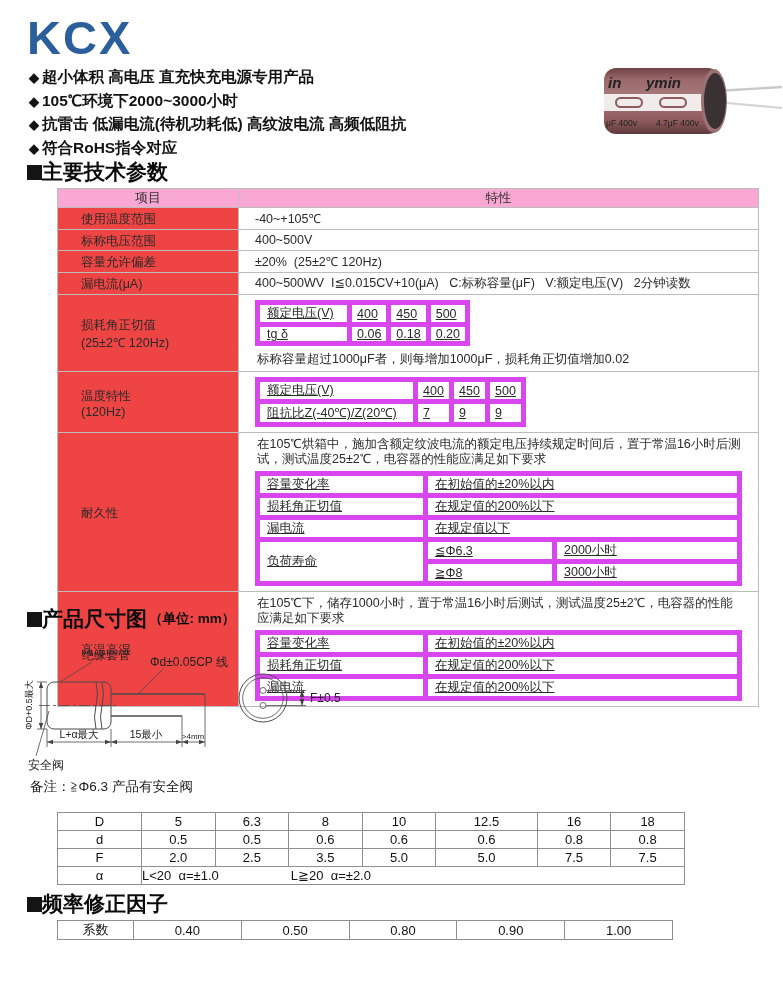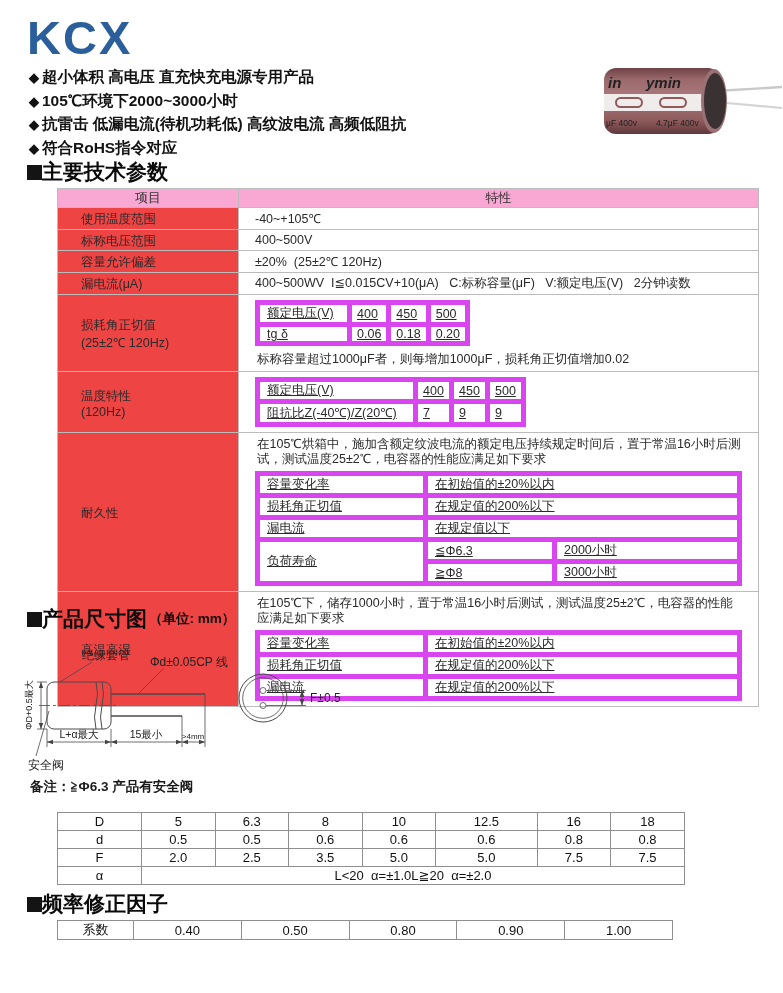--- a/index.html
+++ b/index.html
@@ -50,28 +50,28 @@
   .note-line { padding:2px 0 1px 2px; }
   .intro { padding:2px 0 1px 2px; line-height:15px; }
   table.endu { width:487px; }
   table.endu td.nm { width:168px; }
   table.endu td.cond { width:129px; }
   table.hum { width:487px; }
   table.hum td.nm { width:168px; }
 
   
   .draw-svg { position:absolute; left:14px; top:638px; }
-  .dim-note { position:absolute; left:30px; top:778px; font-size:13.5px; font-weight:700; color:#1a1a1a; }
+  .dim-note { position:absolute; left:30px; top:778px; font-size:13.5px; font-weight:400; color:#1a1a1a; }
 
   
   .dim-table { position:absolute; top:812px; left:57px; width:628px;
                border-collapse:collapse; font-size:13px; text-align:center; color:#111; }
   .dim-table td { border:1px solid #8f8f8f; height:18px; padding:0; }
   .dim-table col.lc { width:84px; }
-  .alpha-flex { display:flex; justify-content:center; }
+  .alpha-flex { display:flex; justify-content:flex-start; gap:72px; }
 
   
   .freq-table { position:absolute; top:920px; left:57px; width:616px;
                 border-collapse:collapse; font-size:13px; text-align:center; color:#111; }
   .freq-table td { border:1px solid #8f8f8f; height:19px; padding:0; }
   .freq-table col.lc { width:76px; }
 
   svg text { font-family:"Liberation Sans", sans-serif; fill:#222; }
 </style>
 </head>

